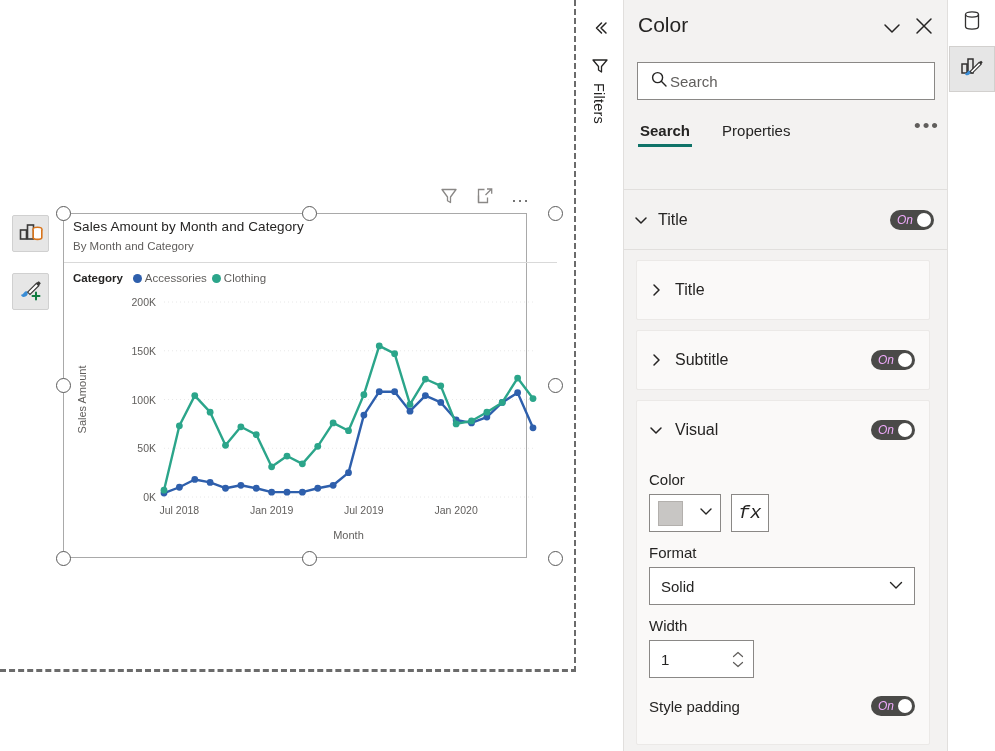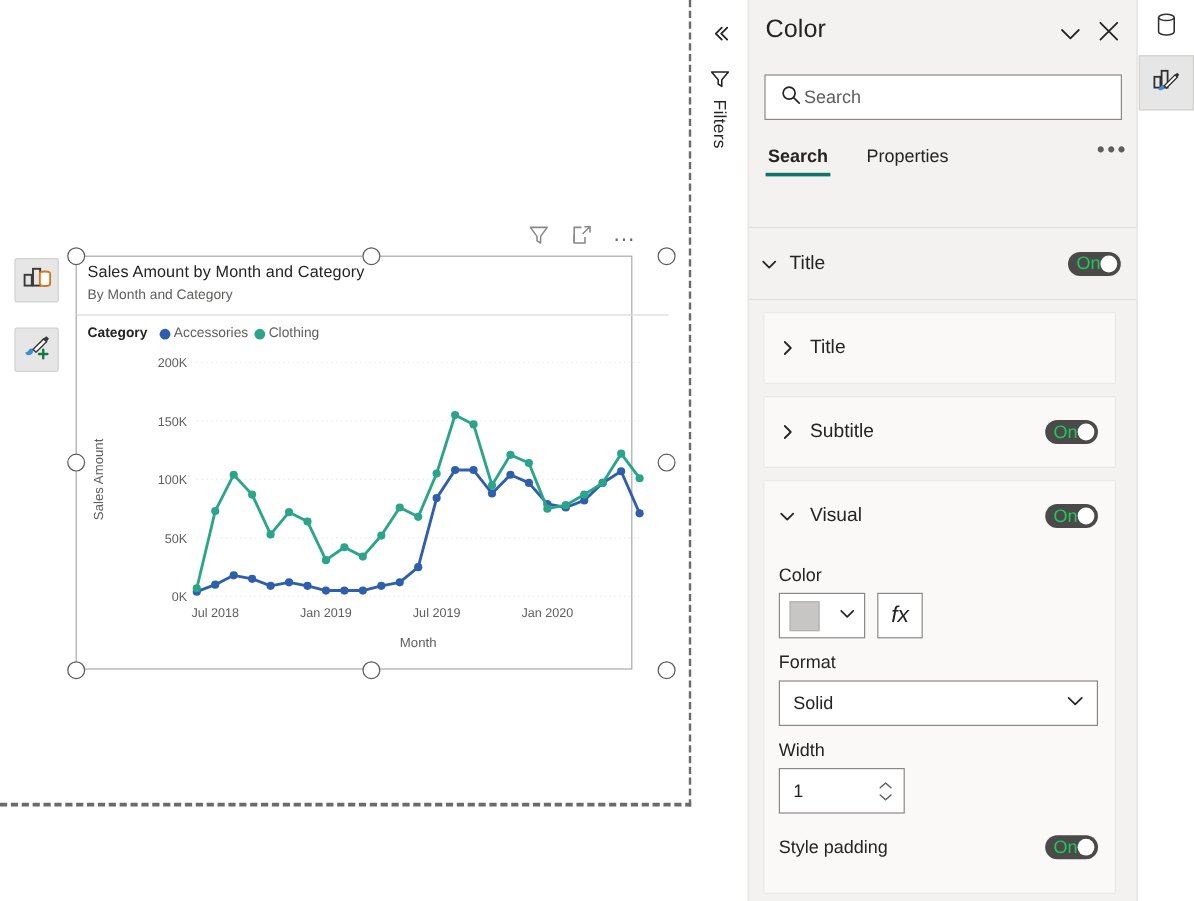--- a/index.html
+++ b/index.html
@@ -207,21 +207,21 @@
 
   .chev { width: 14px; height: 14px; flex: none; }
 
   
   .toggle {
     width: 44px; height: 20px; border-radius: 10px;
     background: #4a4a48; position: relative; cursor: pointer; flex: none;
     display: flex; align-items: center;
   }
   .toggle .tg-label {
-    color: #22c55e; font-size: 15px; margin-left: 7px;
+    color: #f0abfc; font-size: 12px; margin-left: 7px; font-style: italic;
   }
   .toggle .knob {
     position: absolute; right: 3px; top: 3px;
     width: 14px; height: 14px; border-radius: 50%; background: #ffffff;
   }
 
   .field-label {
     font-size: 15px; color: #252423; margin: 12px 0 6px 0;
   }
   .row { display: flex; align-items: center; gap: 10px; }
@@ -230,21 +230,21 @@
     width: 72px; height: 38px; background: #ffffff;
     border: 1px solid #8a8886; display: flex; align-items: center;
     justify-content: space-between; padding: 0 7px 0 8px; cursor: pointer;
   }
   .color-swatch { width: 25px; height: 25px; background: #c8c6c4; border: 1px solid #b3b0ad; }
 
   .fx-btn {
     width: 38px; height: 38px; background: #ffffff;
     border: 1px solid #8a8886; display: flex; align-items: center;
     justify-content: center; cursor: pointer;
-    font-family: Liberation Sans, sans-serif; font-style: italic;
+    font-family: Liberation Mono, monospace; font-style: italic;
     font-size: 19px; color: #252423;
   }
 
   .select-box {
     width: 100%; height: 38px; background: #ffffff;
     border: 1px solid #8a8886; display: flex; align-items: center;
     justify-content: space-between; padding: 0 10px 0 11px; cursor: pointer;
     font-size: 15px; color: #252423;
   }
 

